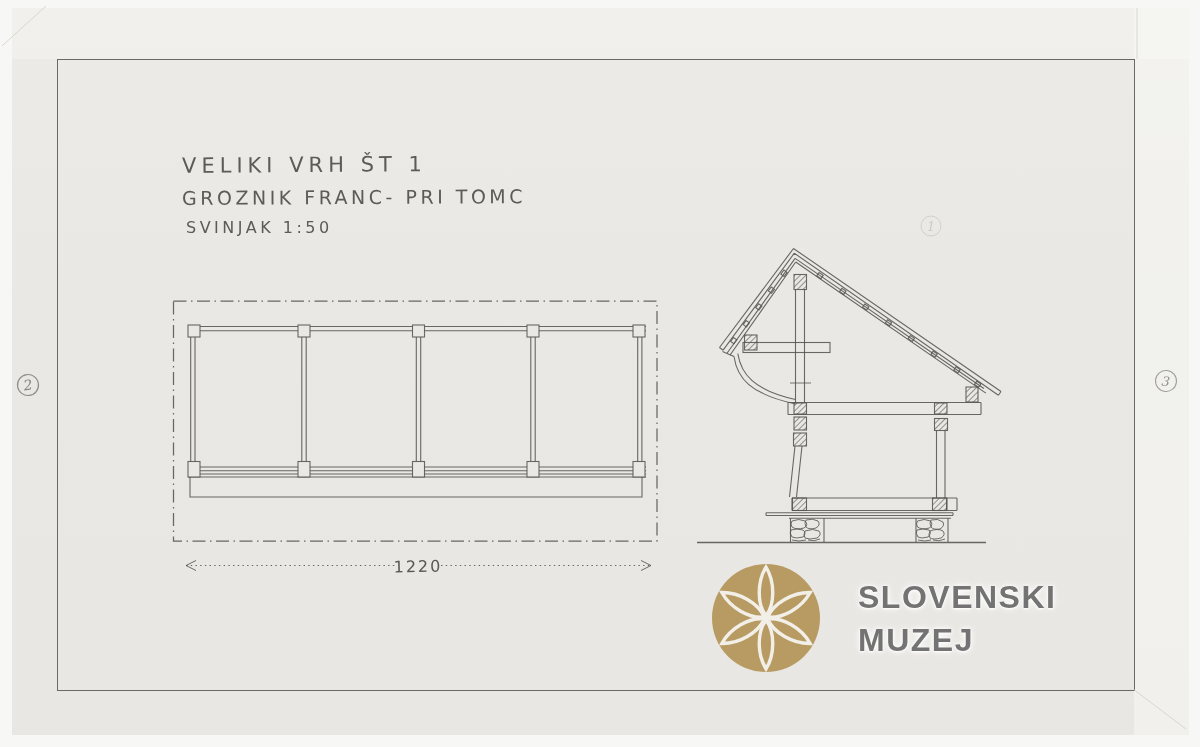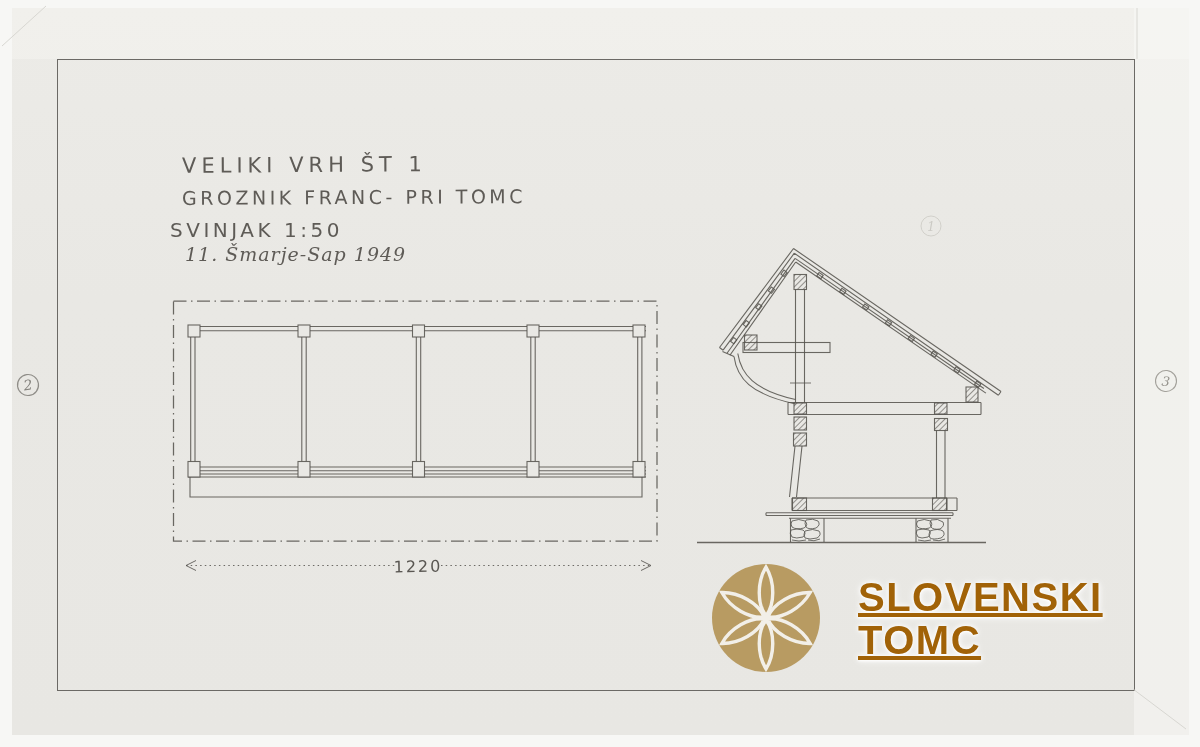--- a/index.html
+++ b/index.html
@@ -6,28 +6,28 @@
   body{width:1200px;height:747px;overflow:hidden;background:#f7f7f5;font-family:"DejaVu Sans",sans-serif;}
   .scan{position:relative;width:1200px;height:747px;background:#f7f7f5;}
   .paper{position:absolute;left:12px;top:8px;width:1177px;height:727px;
          background:linear-gradient(180deg,#ecebe7 0%,#e9e8e4 40%,#e8e7e3 100%);}
   .margin-light-right{position:absolute;left:1134px;top:8px;width:55px;height:727px;background:rgba(252,252,250,.42);}
   .margin-light-top{position:absolute;left:12px;top:8px;width:1177px;height:51px;background:rgba(251,251,249,.30);}
   .frame{position:absolute;left:57px;top:59px;width:1076px;height:630px;border:1px solid #6b6965;}
   .titleblock{position:absolute;color:rgba(74,71,66,.88);white-space:nowrap;}
   .t1{left:182px;top:153px;font-size:21px;letter-spacing:5px;transform:rotate(-.4deg);}
   .t2{left:182px;top:186px;font-size:19px;letter-spacing:3.5px;transform:rotate(-.3deg);}
-  .t3{left:170px;top:218px;font-size:20px;letter-spacing:3.5px;}
+  .t3{left:186px;top:218px;font-size:16px;letter-spacing:3.5px;}
   .t4{left:185px;top:243px;font-size:19px;letter-spacing:1px;font-family:"DejaVu Serif",serif;font-style:italic;transform:rotate(-1deeg);}
   .drawing-svg{position:absolute;left:0;top:0;}
   .logo{position:absolute;left:710px;top:562px;width:112px;height:112px;}
   .wordmark{position:absolute;left:858px;top:576px;font-family:"Liberation Sans",sans-serif;
-            font-weight:bold;font-size:40px;line-height:42.5px;letter-spacing:1.5px;color:#a16207;
+            font-weight:bold;font-size:32px;line-height:42.5px;letter-spacing:1.5px;color:#737373;
             text-shadow:0 0 5px rgba(255,255,255,.95),0 0 9px rgba(255,255,255,.85),0 1px 2px rgba(255,255,255,.9);
-            white-space:nowrap;text-decoration:underline;}
+            white-space:nowrap;}
 </style>
 </head>
 <body>
 
 <div class="scan">
 
   <div class="paper"></div>
   <div class="margin-light-right"></div>
   <div class="margin-light-top"></div>
   <div class="frame"></div>
@@ -170,33 +170,32 @@
       <g opacity=".5">
         <circle cx="931" cy="226" r="10" fill="none" stroke="#b9b7b0" stroke-width="1"></circle>
         <text x="931" y="231" text-anchor="middle" font-size="12" fill="#aeaca5">1</text>
       </g>
     </g>
   </svg>
 
   <div class="titleblock t1">VELIKI VRH ŠT 1</div>
   <div class="titleblock t2">GROZNIK FRANC- PRI TOMC</div>
   <div class="titleblock t3">SVINJAK 1:50</div>
-  <div class="titleblock t4">11. Šmarje-Sap 1949</div>
 
   <svg class="logo" viewBox="0 0 112 112">
     <g>
       <circle cx="56" cy="56" r="54" fill="#b89b62"></circle>
       <g transform="translate(56 56)" stroke="#f2efe8" stroke-width="3.4" fill="none">
         <path d="M0,-2 C-9,-14 -9,-36 0,-51 C9,-36 9,-14 0,-2 Z"></path>
         <path d="M0,-2 C-9,-14 -9,-36 0,-51 C9,-36 9,-14 0,-2 Z" transform="rotate(60)"></path>
         <path d="M0,-2 C-9,-14 -9,-36 0,-51 C9,-36 9,-14 0,-2 Z" transform="rotate(120)"></path>
         <path d="M0,-2 C-9,-14 -9,-36 0,-51 C9,-36 9,-14 0,-2 Z" transform="rotate(180)"></path>
         <path d="M0,-2 C-9,-14 -9,-36 0,-51 C9,-36 9,-14 0,-2 Z" transform="rotate(240)"></path>
         <path d="M0,-2 C-9,-14 -9,-36 0,-51 C9,-36 9,-14 0,-2 Z" transform="rotate(300)"></path>
       </g>
     </g>
   </svg>
   <div class="wordmark">
     <div>SLOVENSKI</div>
-    <div>TOMC</div>
+    <div>MUZEJ</div>
   </div>
 
 </div>
 
 </body></html>

